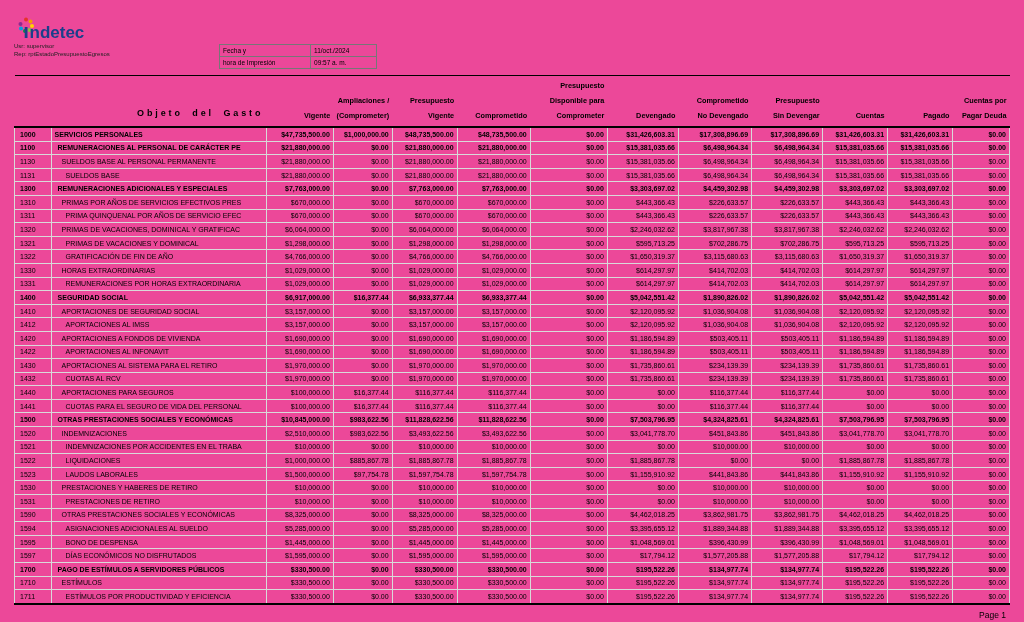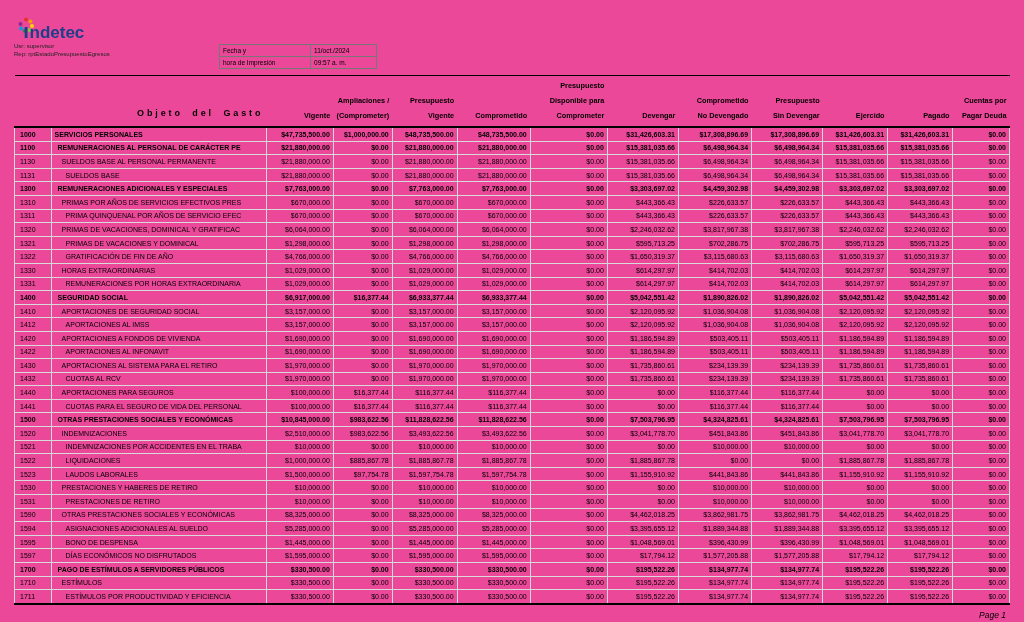--- a/index.html
+++ b/index.html
@@ -48,21 +48,21 @@
   }
   td.code { text-align:left; padding-left:5px; }
   td.desc { text-align:left; }
   td.num { text-align:right; }
   tr.bold td { font-weight:bold; }
   td.desc.lvl0 { padding-left:3px; }
   td.desc.lvl1 { padding-left:6px; }
   td.desc.lvl2 { padding-left:10px; }
   td.desc.lvl3 { padding-left:14px; }
 
-  .page-footer { text-align:right; font-size:8.5px; padding:5px 4px 0;font-style:italic; }
+  .page-footer { text-align:right; font-size:8.5px; padding:5px 4px 0; }
 </style>
 </head>
 <body>
 
 <div class="page">
 
   <header class="report-header">
     <div class="header-left">
       <div class="logo">
         <svg width="112" height="30" viewBox="0 0 112 30">
@@ -121,26 +121,26 @@
         <th class="objeto" colspan="2">Objeto del Gasto</th>
         <th class="num-h">Vigente</th>
         <th class="num-h">Ampliaciones /
 (Comprometer)</th>
         <th class="num-h">Presupuesto
 Vigente</th>
         <th class="num-h">Comprometido</th>
         <th class="num-h">Presupuesto
 Disponible para
 Comprometer</th>
-        <th class="num-h">Devengar</th>
+        <th class="num-h">Devengado</th>
         <th class="num-h">Comprometido
 No Devengado</th>
         <th class="num-h">Presupuesto
 Sin Devengar</th>
-        <th class="num-h">Ejercido</th>
+        <th class="num-h">Cuentas</th>
         <th class="num-h">Pagado</th>
         <th class="num-h">Cuentas por
 Pagar Deuda</th>
       </tr>
     </thead>
     <tbody>
         <tr class="bold">
           <td class="code">1000</td>
           <td class="desc lvl0">SERVICIOS PERSONALES</td>
           <td class="num">$47,735,500.00</td>

